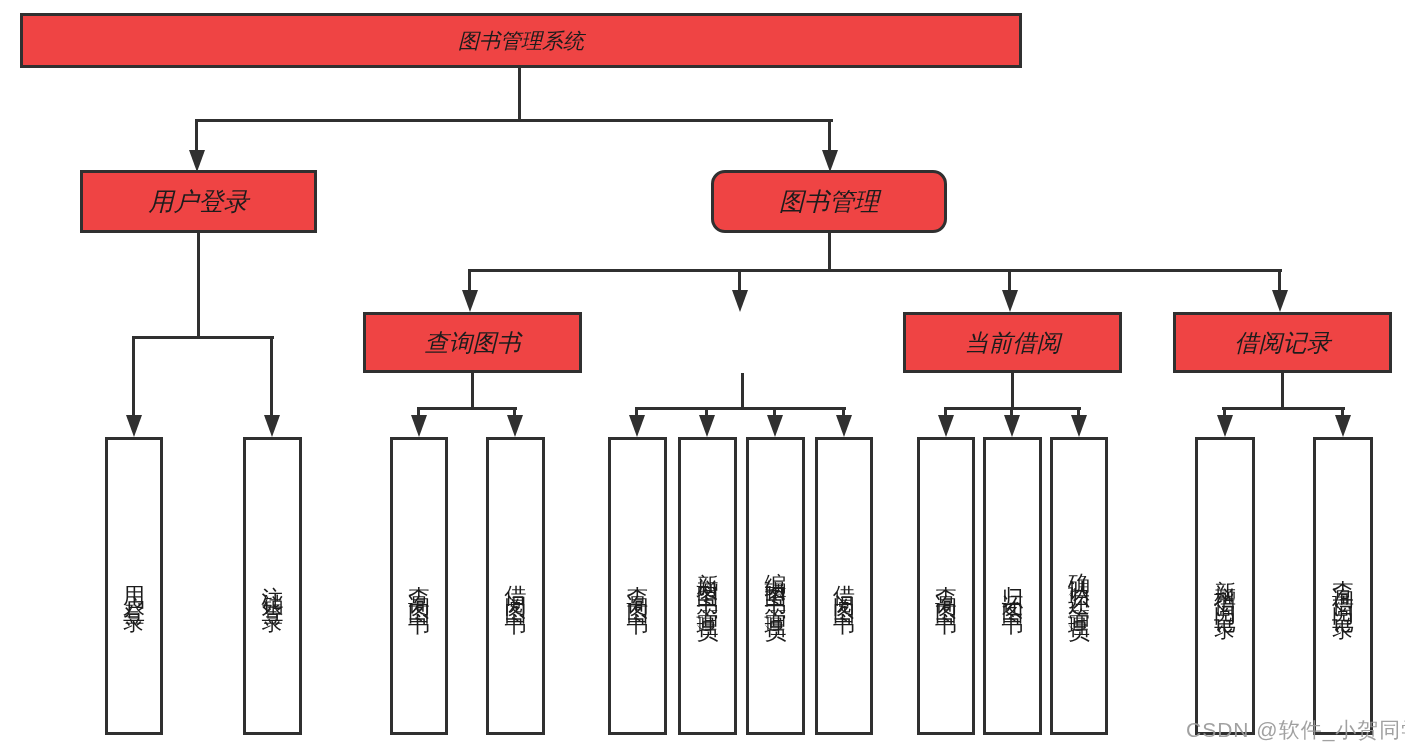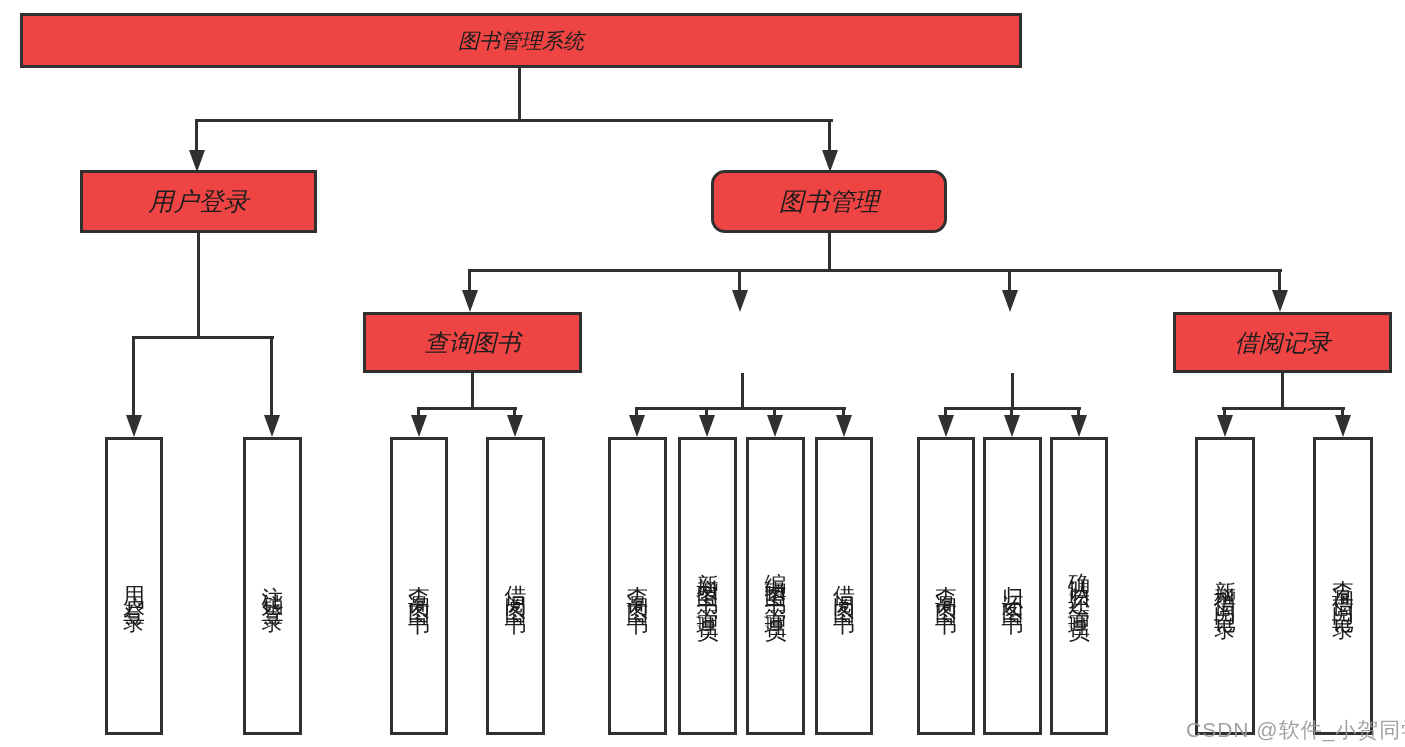--- a/index.html
+++ b/index.html
@@ -103,20 +103,21 @@
   <div class="arr" style="left:270px;top:336px;height:79px"></div>
 
   <div class="vl" style="left:828px;top:233px;height:36px"></div>
   <div class="hl" style="left:468px;top:269px;width:814px"></div>
   <div class="arr" style="left:468px;top:269px;height:21px"></div>
   <div class="arr" style="left:738px;top:269px;height:21px"></div>
   <div class="arr" style="left:1008px;top:269px;height:21px"></div>
   <div class="arr" style="left:1278px;top:269px;height:21px"></div>
 
   <div class="hbox" id="b-newbook">查询图书</div>
+  <div class="hbox" id="b-current">当前借阅</div>
   <div class="hbox" id="b-record">借阅记录</div>
 
   <div class="vl" style="left:471px;top:373px;height:34px"></div>
   <div class="hl" style="left:418px;top:407px;width:99px"></div>
   <div class="arr" style="left:417px;top:407px;height:8px"></div>
   <div class="arr" style="left:513px;top:407px;height:8px"></div>
 
   <div class="vl" style="left:741px;top:373px;height:34px"></div>
   <div class="hl" style="left:636px;top:407px;width:210px"></div>
   <div class="arr" style="left:635px;top:407px;height:8px"></div>

